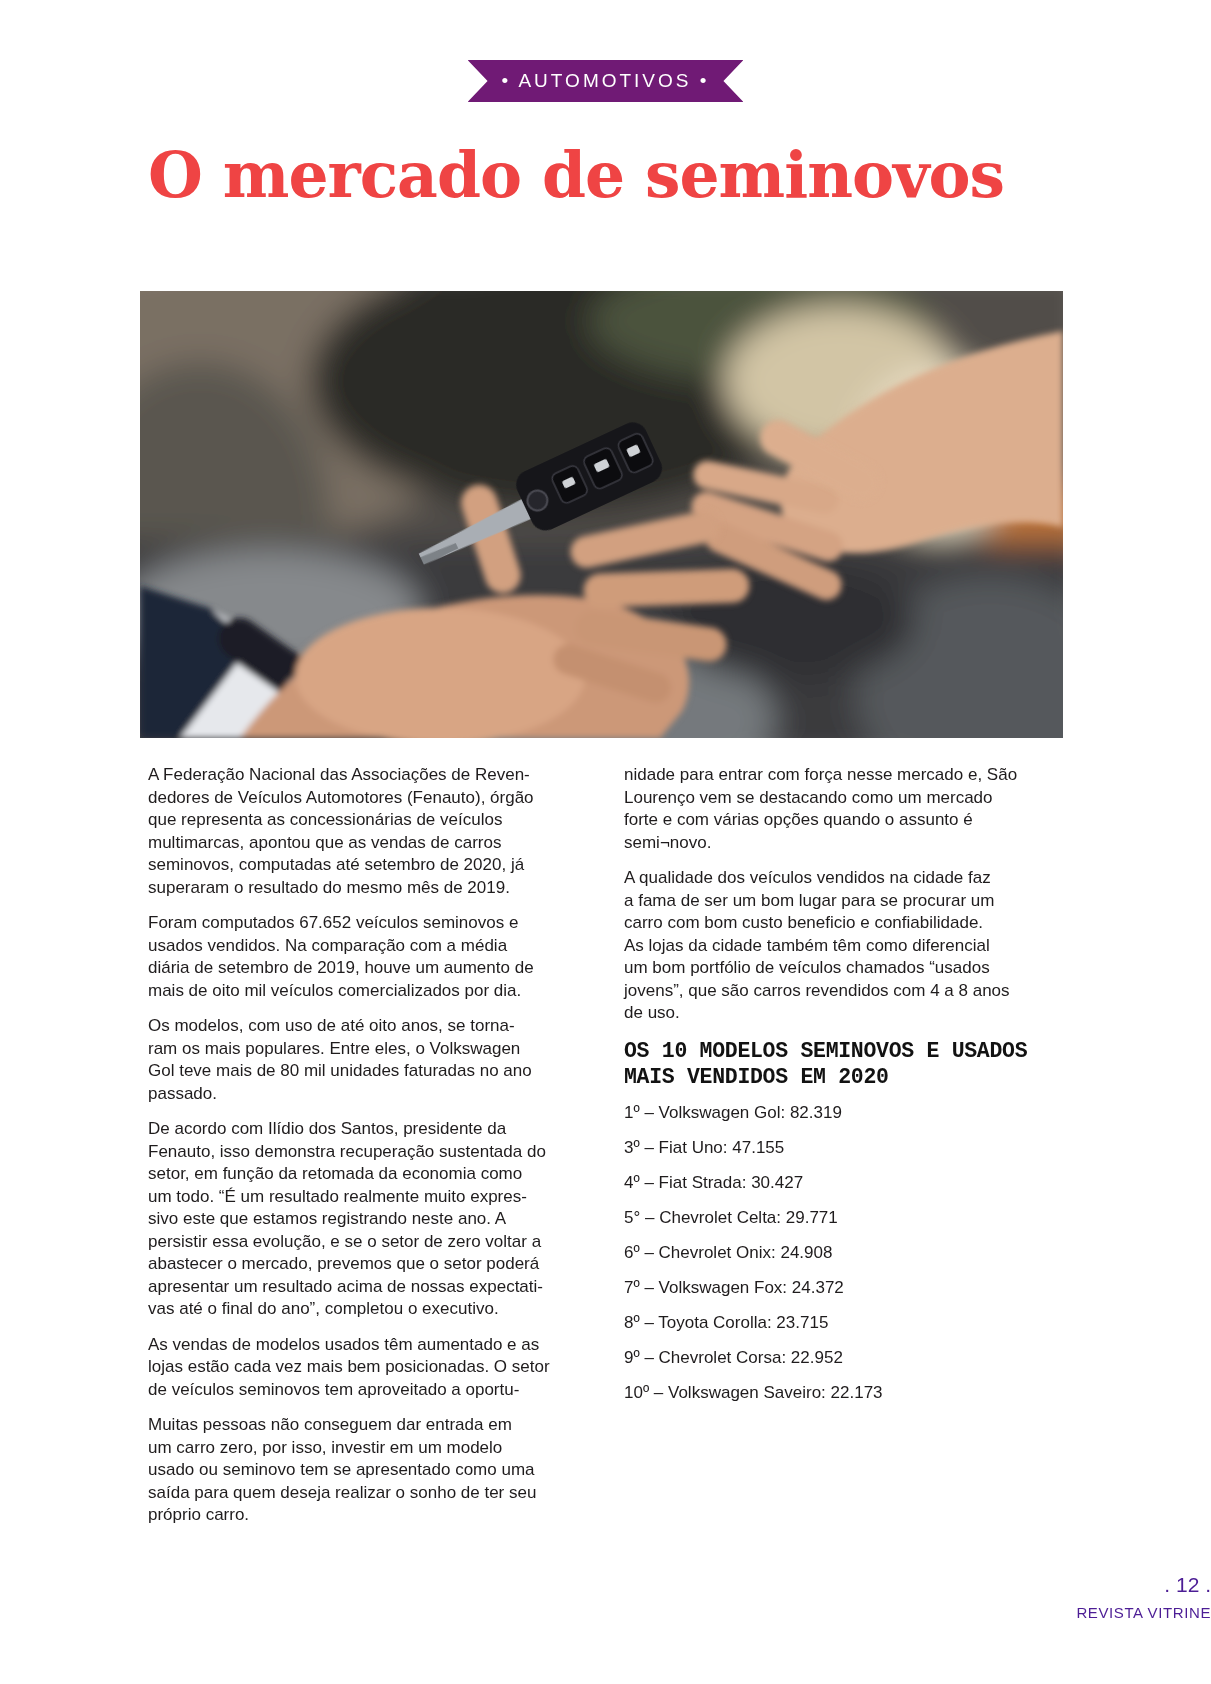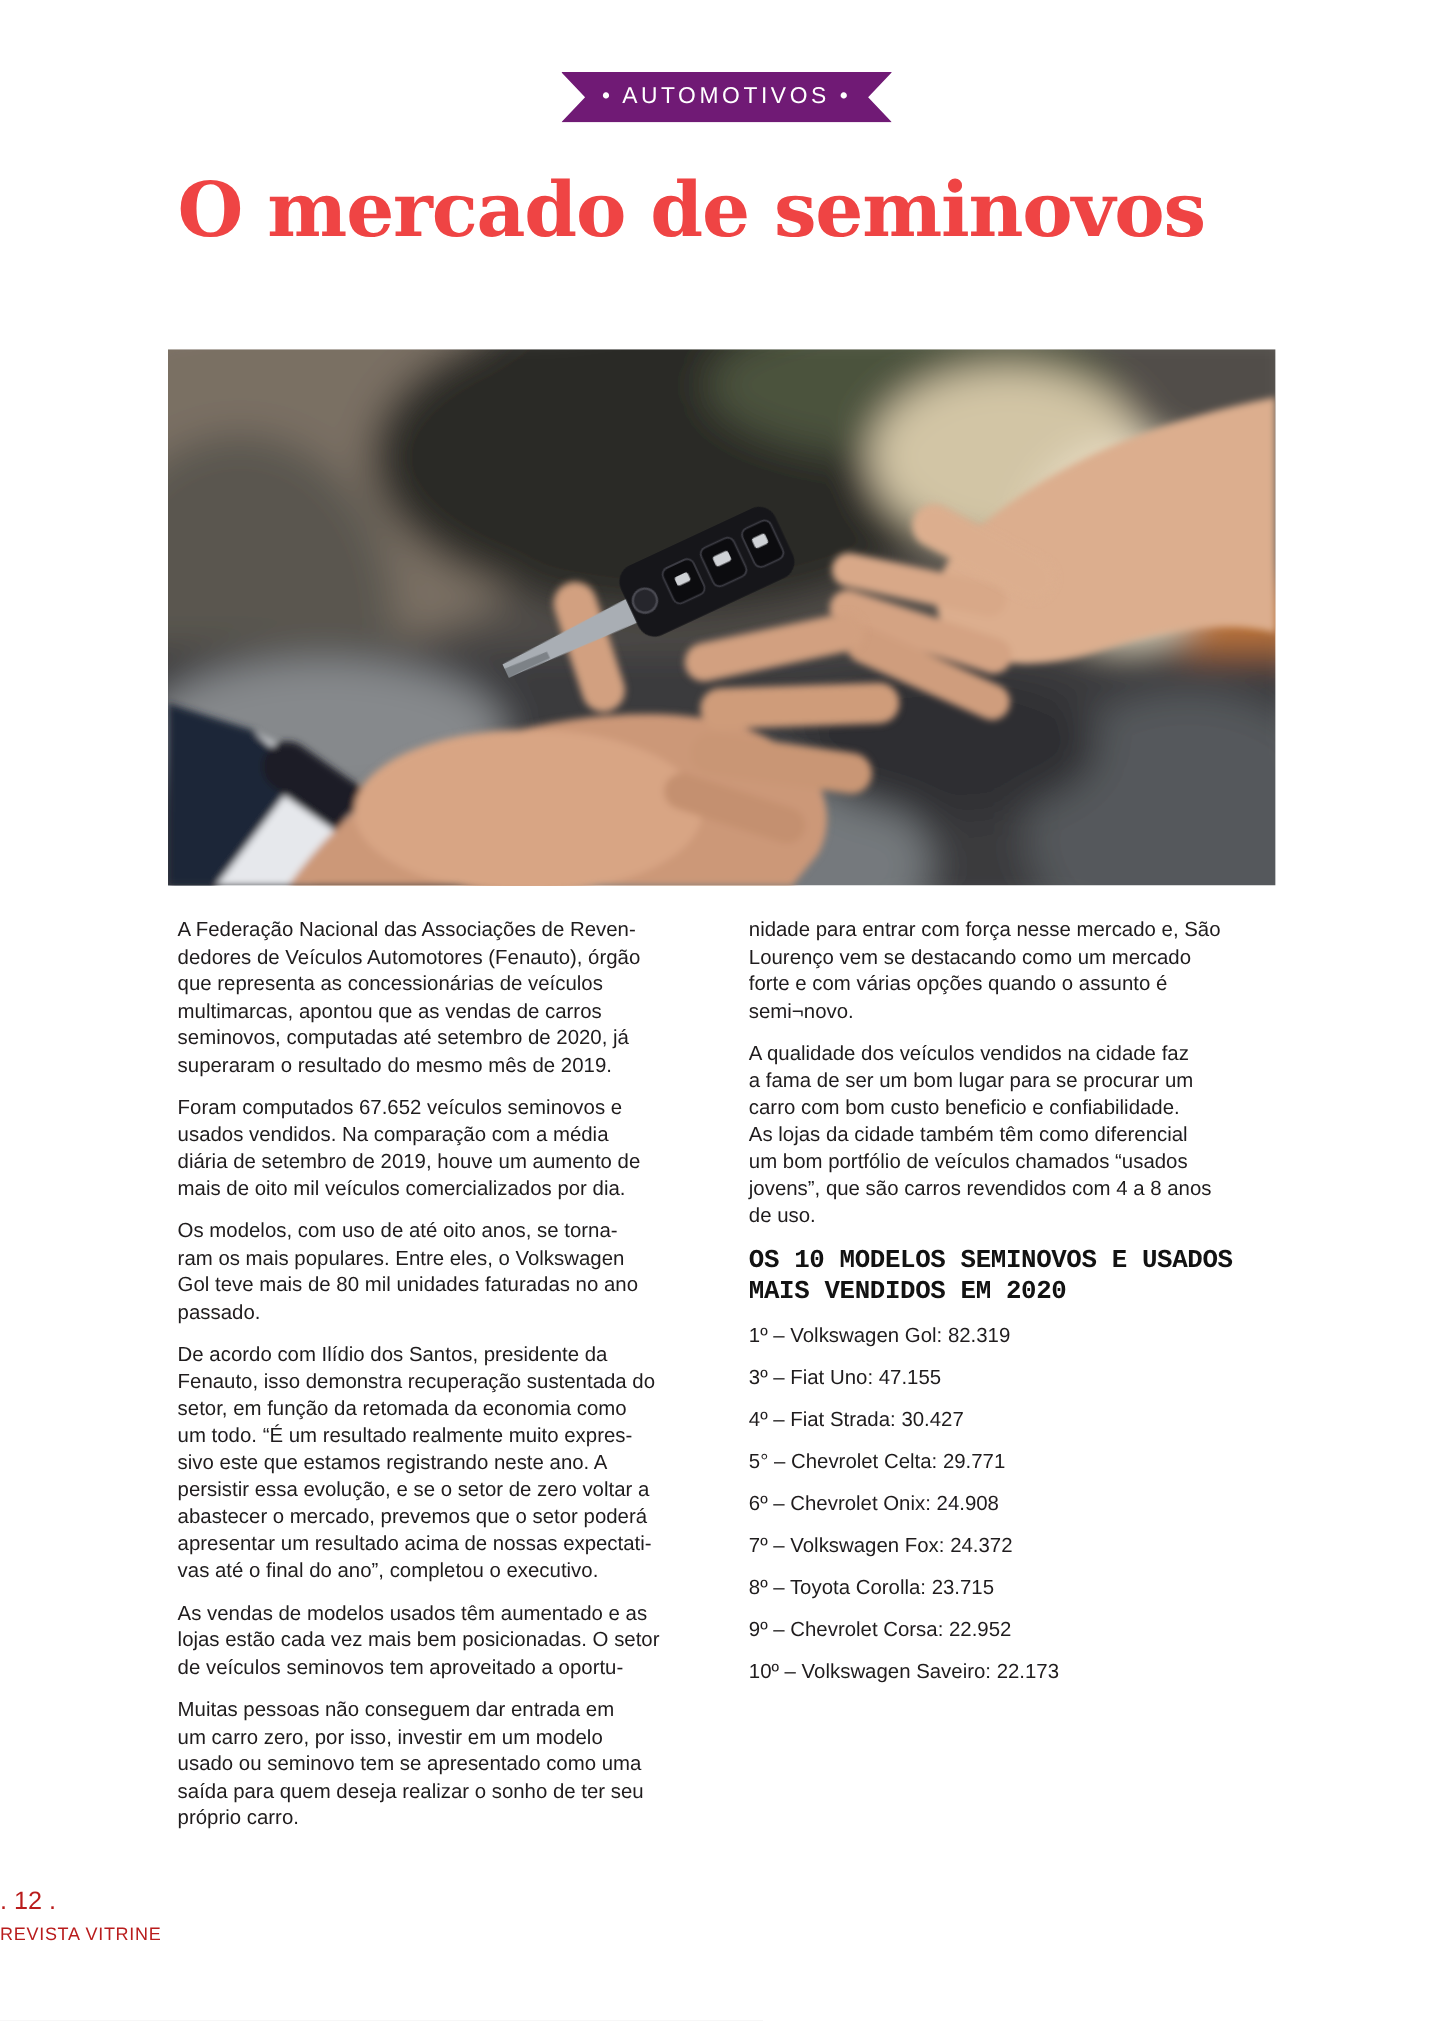--- a/index.html
+++ b/index.html
@@ -41,21 +41,21 @@
     margin:12px 0 12px 0;
     font-family:Liberation Mono, monospace;
     font-weight:bold;font-size:21.5px;line-height:26px;
     color:#121212;white-space:pre-line;letter-spacing:-0.3px;
   }
   .ranking{list-style:none;margin:6px 0 0 0;padding:0;}
   .ranking li{
     font-size:17px;line-height:22.5px;margin-bottom:12.5px;color:#1f1c1d;
   }
   
-  .footer{position:absolute;left:0;top:1572px;width:100%;text-align:left;color:#b91c1c;}
+  .footer{position:absolute;left:0;top:1572px;width:100%;text-align:right;color:#4c1d95;}
   .page-number{font-size:21px;line-height:26px;}
   .magazine-name{font-size:15px;letter-spacing:0.6px;margin-top:6px;}
 </style>
 </head>
 <body>
 
 <div class="page">
 
   <div class="ribbon">
     <span>•  AUTOMOTIVOS  •</span>

